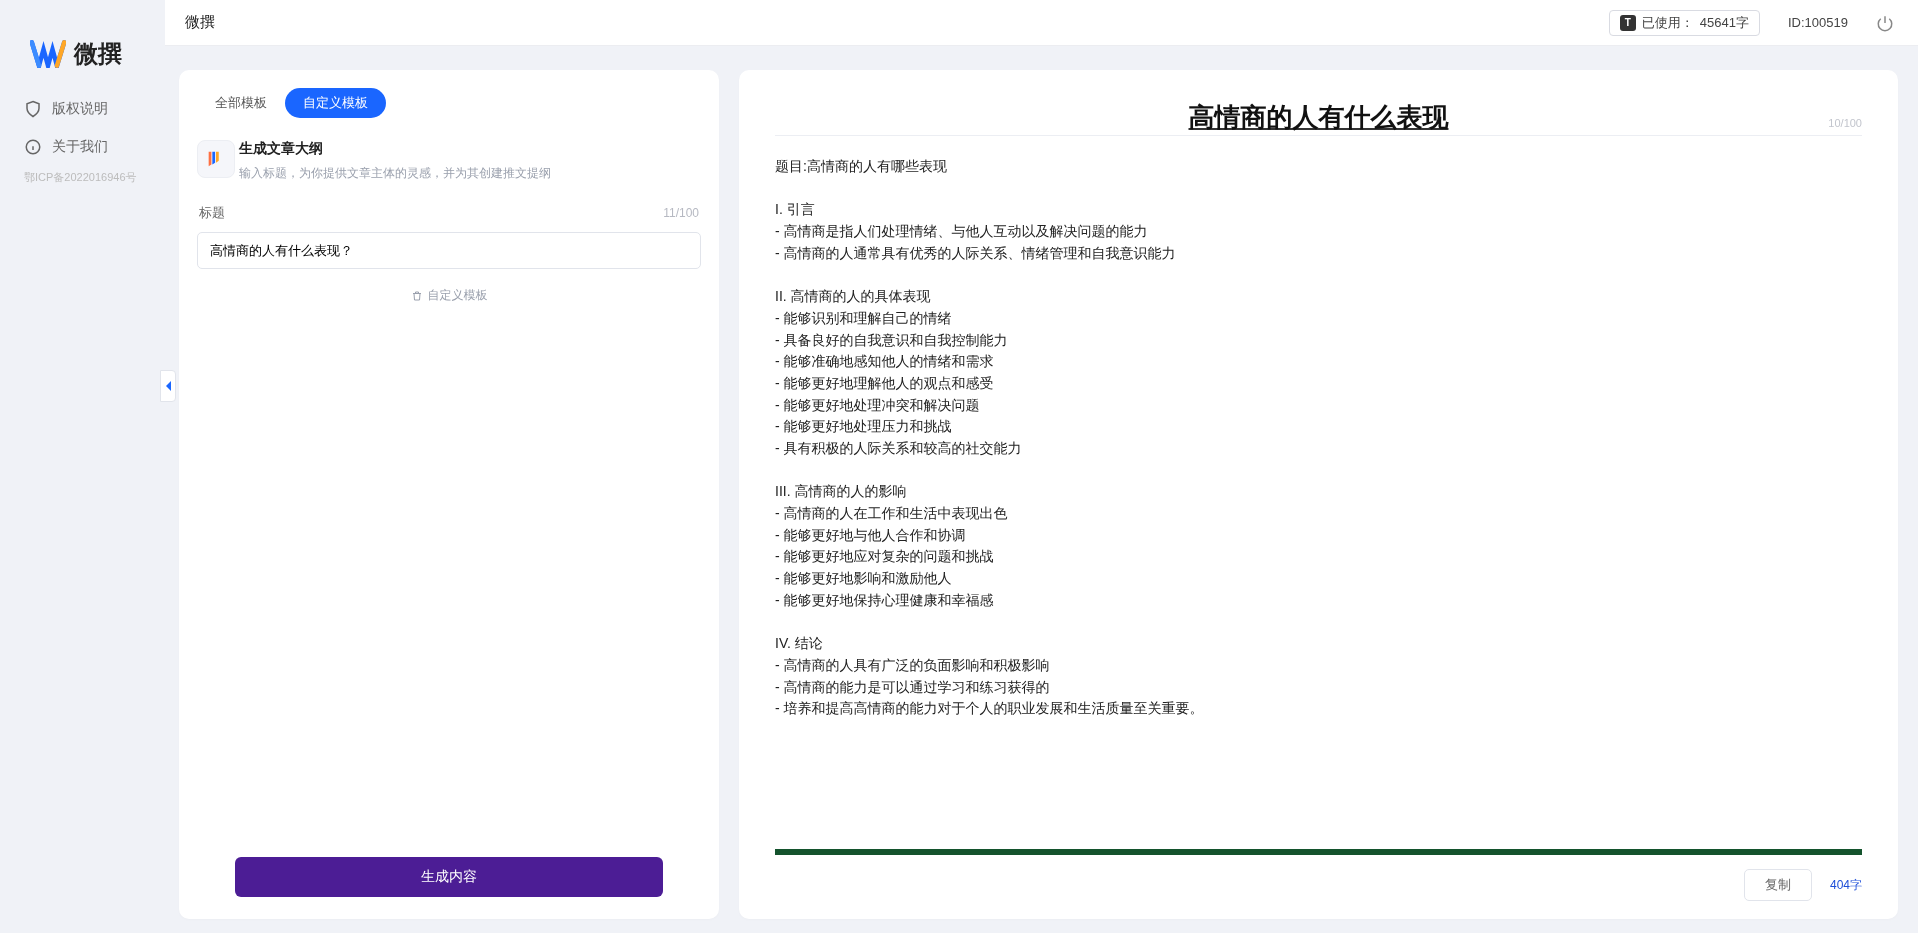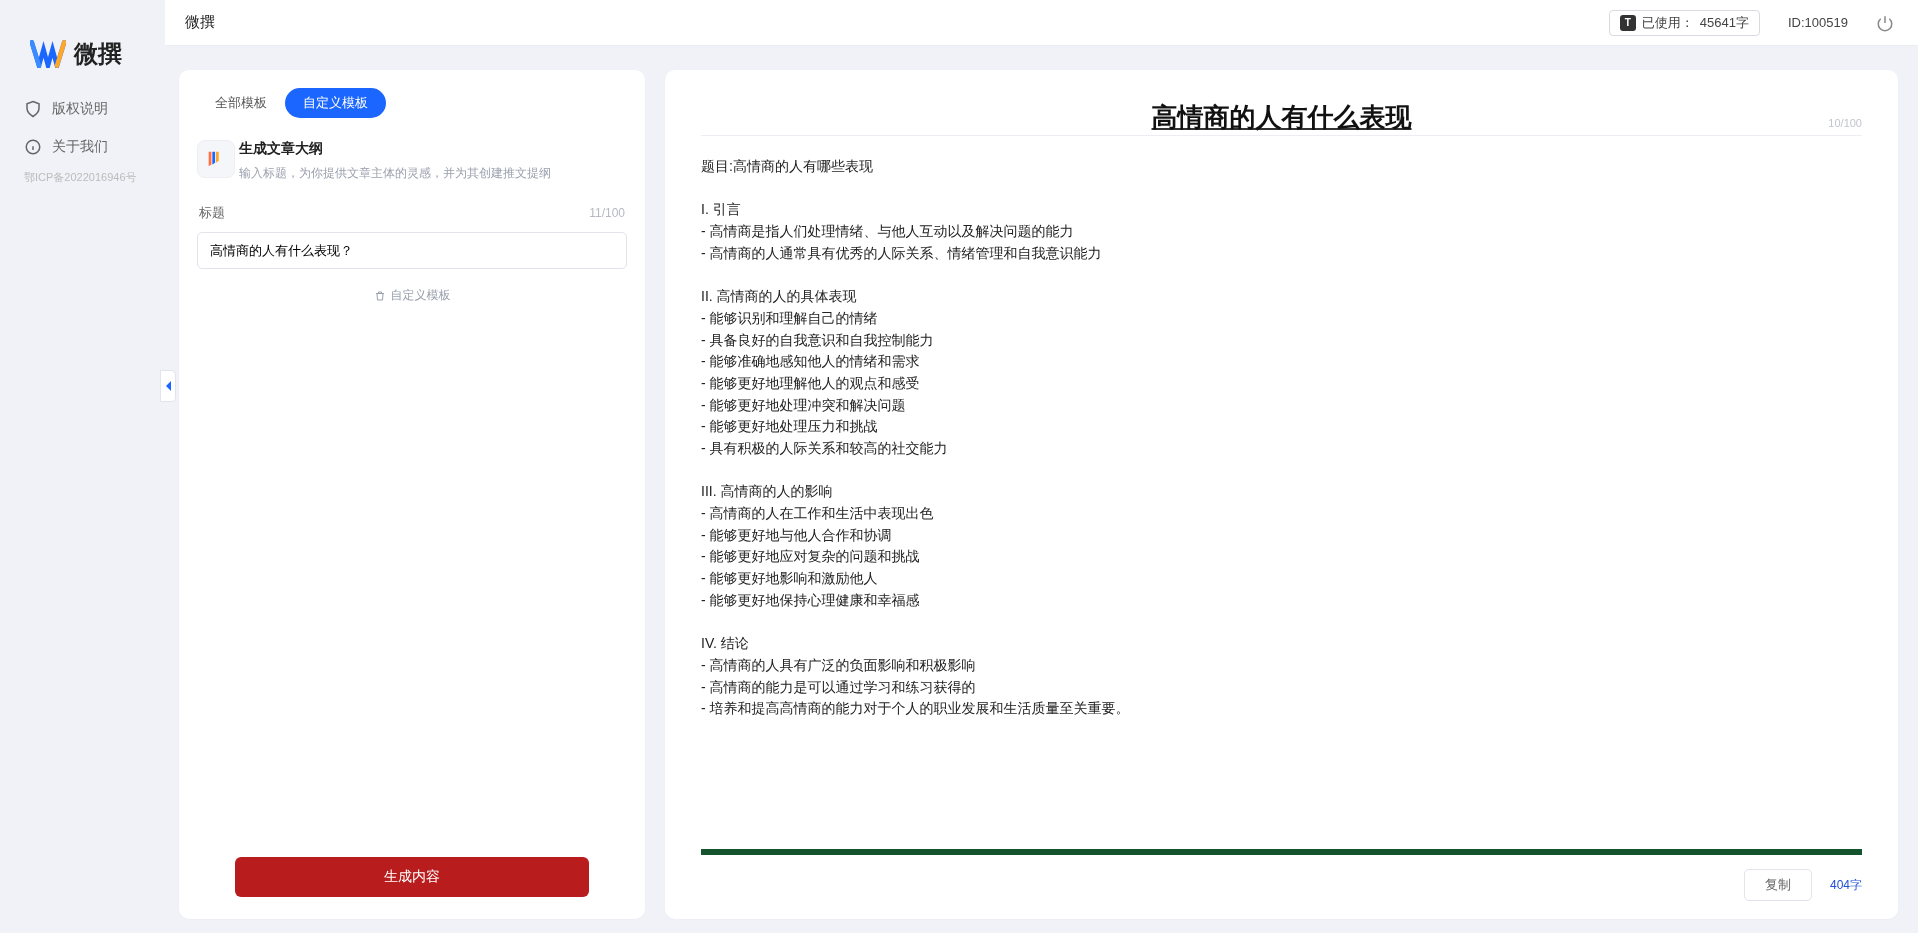--- a/index.html
+++ b/index.html
@@ -31,39 +31,39 @@
   .usage { display: inline-flex; align-items: center; gap: 6px; border: 1px solid #d9dbe2; border-radius: 4px; padding: 3px 10px; }
   .usage-badge { width: 16px; height: 16px; border-radius: 3px; background: #333; color: #fff; font-size: 10px; display: inline-flex; align-items: center; justify-content: center; font-weight: 700;}
   .power-icon { color: #888; }
 
   
   .content { flex: 1; display: flex; gap: 20px; padding: 24px 20px 14px 14px; overflow: hidden; position: relative;}
 
   .panel { background: #fff; border-radius: 10px; box-shadow: 0 1px 3px rgba(0,0,0,0.02); position: relative; }
 
   
-  .left-panel { width: 466px; display: flex; flex-direction: column; }
+  .left-panel { width: 540px; display: flex; flex-direction: column; }
   .tabs { display: flex; gap: 0; padding: 18px 18px 0 18px; }
   .tab { font-size: 13px; padding: 6px 18px; border-radius: 16px; cursor: pointer; color: #555; }
   .tab.active { background: #1a66ff; color: #fff; }
 
   .template-card { display: flex; gap: 4px; padding: 22px 18px 8px 18px; align-items: flex-start; }
   .template-icon { width: 38px; height: 38px; border-radius: 8px; background: #f5f6fa; display: flex; align-items: center; justify-content: center; font-size: 18px; border: 1px solid #eceef3;}
   .template-title { font-size: 14px; font-weight: 600; color: #222; }
   .template-desc { font-size: 12px; color: #9aa0ad; margin-top: 6px; line-height: 1.5; }
 
   .field-block { padding: 10px 18px 0 18px; }
   .field-label-row { display: flex; justify-content: space-between; align-items: baseline; font-size: 13px; color: #666; padding: 4px 2px; }
   .char-count { font-size: 12px; color: #b6b9c2; }
   .title-input { width: 100%; border: 1px solid #e1e4eb; border-radius: 5px; padding: 10px 12px; font-size: 13px; margin-top: 6px; outline: none; }
 
   .clear-link { text-align: center; font-size: 12px; color: #9aa0ad; padding: 18px 0; cursor: pointer; display: flex; align-items: center; justify-content: center; gap: 5px;}
 
   .left-spacer { flex: 1; }
-  .generate-btn { margin: 0 56px 22px; background: #b91c1c; color: #fff; font-size: 14px; padding: 11px 0; border: none; border-radius: 6px; cursor: pointer; }
+  .generate-btn { margin: 0 56px 22px; background: #4c1d95; color: #fff; font-size: 14px; padding: 11px 0; border: none; border-radius: 6px; cursor: pointer; }
 
   
   .right-panel { flex: 1; display: flex; flex-direction: column; padding: 30px 36px 18px; }
   .preview-title-row { display: flex; align-items: flex-end; justify-content: center; position: relative; border-bottom: 1px solid #eceef3;  text-decoration: underline;}
   .preview-title { font-family: "SimSun", "Songti SC", serif; font-size: 26px; font-weight: 600; color: #111; text-align: center; }
   .preview-title-count { position: absolute; right: 0; bottom: 6px; font-size: 11px; color: #c2c5cd; }
   .preview-body { flex: 1; padding-top: 20px; font-size: 14px; color: #222; line-height: 1.55; white-space: pre-line; overflow: auto; }
   .preview-footer { display: flex; justify-content: flex-end; align-items: center; gap: 18px; border-top: 6px solid #14532d; padding-top: 14px; }
   .copy-btn { border: 1px solid #e1e4eb; background: #fff; padding: 6px 20px; font-size: 13px; color: #666; border-radius: 5px; cursor: pointer; }
   .word-count { font-size: 12px; color: #1d4ed8; }

